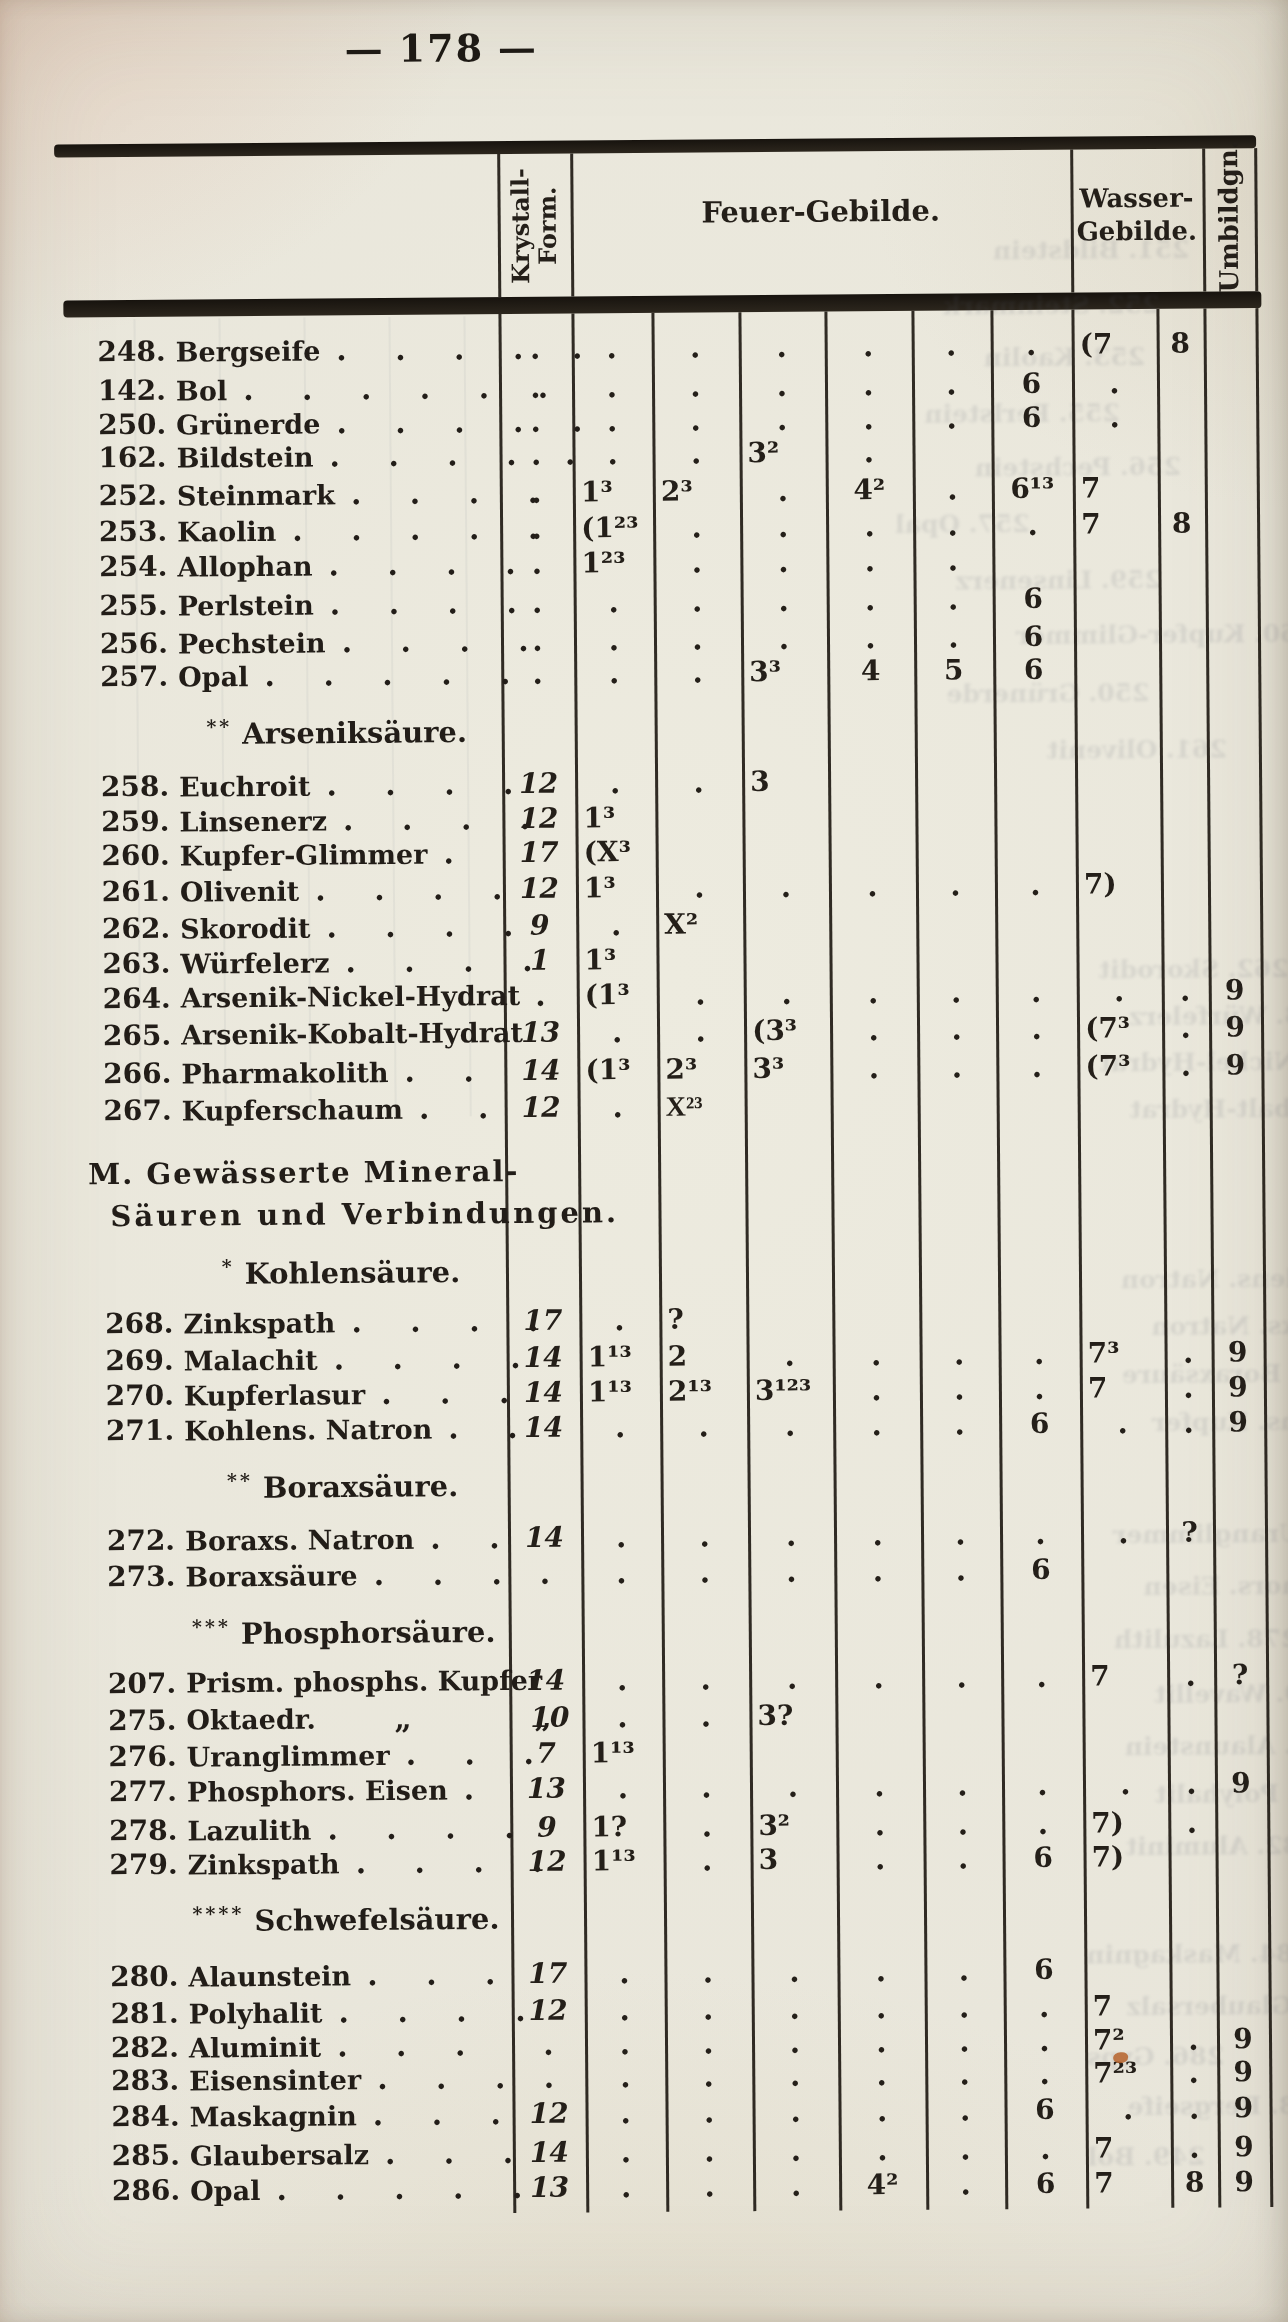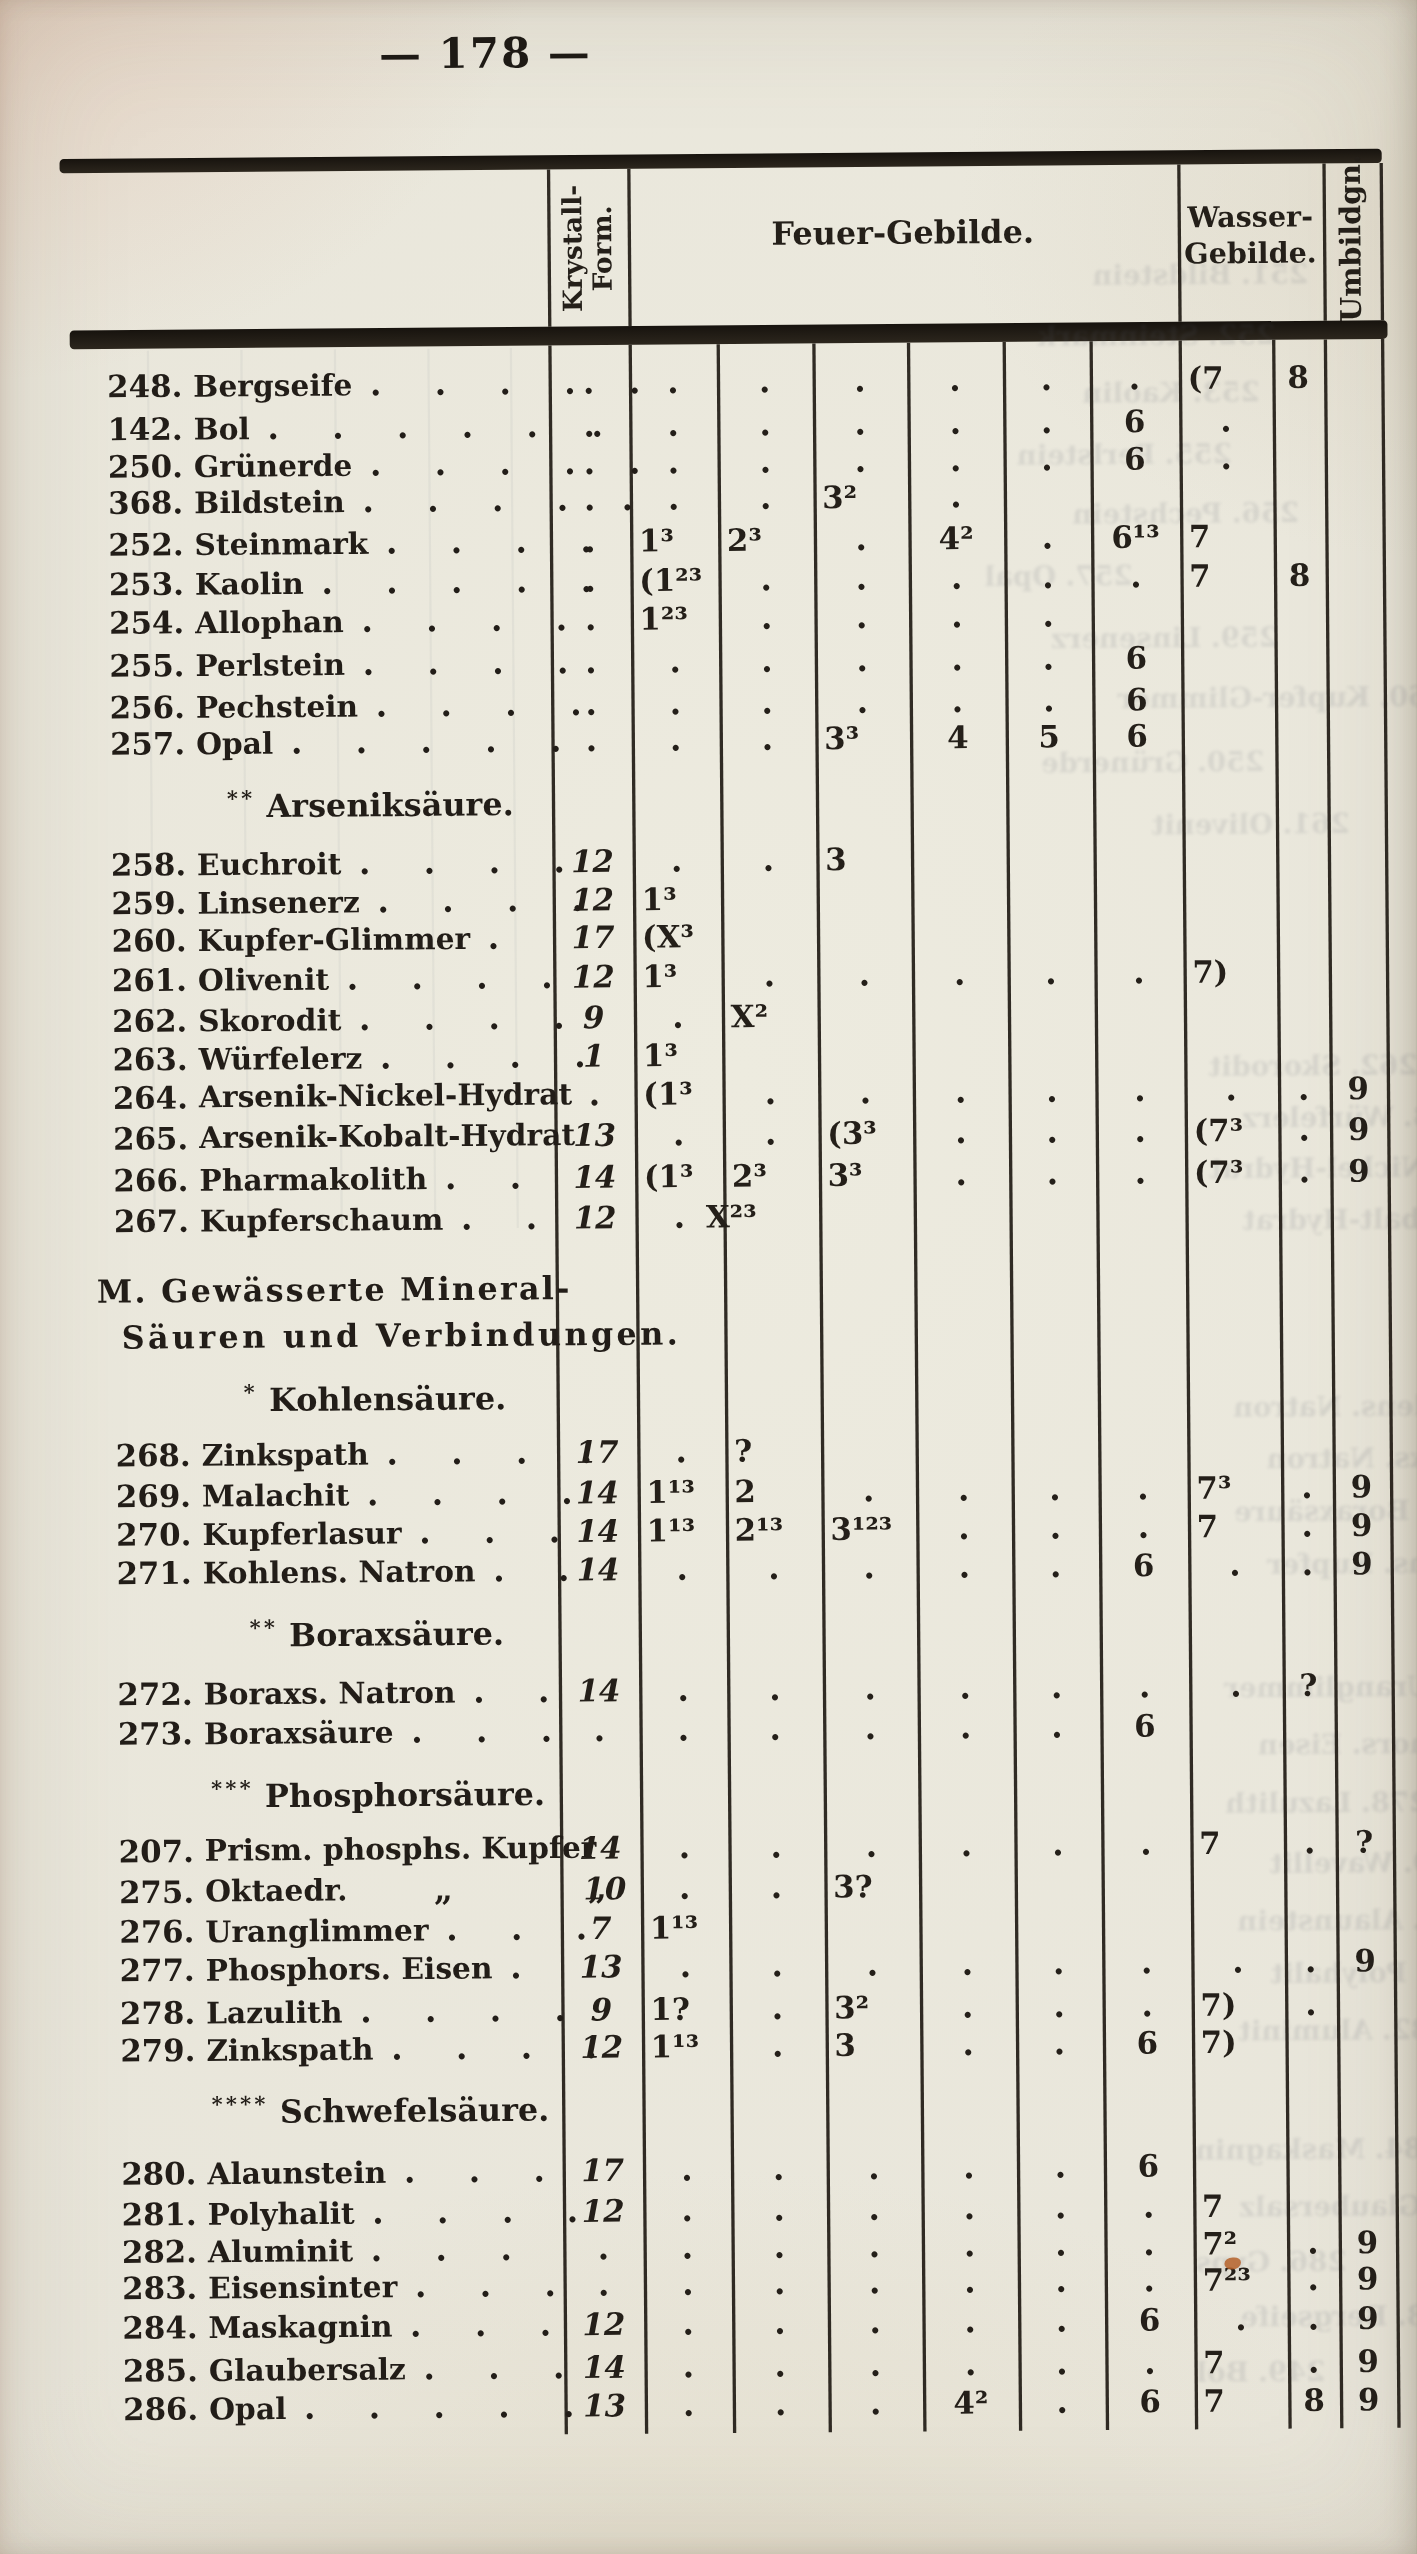--- a/index.html
+++ b/index.html
@@ -167,21 +167,21 @@
           <div class="cell dot" style="left: 505px; width: 73px;">.</div>
           <div class="cell dot" style="left: 578px; width: 80px;">.</div>
           <div class="cell dot" style="left: 658px; width: 87px;">.</div>
           <div class="cell dot" style="left: 745px; width: 86px;">.</div>
           <div class="cell dot" style="left: 831px; width: 87px;">.</div>
           <div class="cell dot" style="left: 918px; width: 79px;">.</div>
           <div class="cell center" style="left: 997px; width: 81px;">6</div>
           <div class="cell dot" style="left: 1078px; width: 85px;">.</div>
         </div>
         <div class="row ink" style="top: 434px;">
-          <div class="num">368.</div>
+          <div class="num">162.</div>
           <div class="nameblock"><div class="name" style="display: inline;">Bildstein</div><div class="leaders" style="display: inline;">. . . . .</div></div>
           <div class="cell dot" style="left: 505px; width: 73px;">.</div>
           <div class="cell dot" style="left: 578px; width: 80px;">.</div>
           <div class="cell dot" style="left: 658px; width: 87px;">.</div>
           <div class="cell left" style="left: 745px; width: 86px;">3²</div>
           <div class="cell dot" style="left: 831px; width: 87px;">.</div>
         </div>
         <div class="row ink" style="top: 472px;">
           <div class="num">252.</div>
           <div class="nameblock"><div class="name" style="display: inline;">Steinmark</div><div class="leaders" style="display: inline;">. . . .</div></div>
@@ -336,21 +336,21 @@
           <div class="cell dot" style="left: 997px; width: 81px;">.</div>
           <div class="cell left" style="left: 1078px; width: 85px;">(7³</div>
           <div class="cell dot" style="left: 1163px; width: 47px;">.</div>
           <div class="cell center" style="left: 1210px; width: 52px;">9</div>
         </div>
         <div class="row ink" style="top: 1087px;">
           <div class="num">267.</div>
           <div class="nameblock"><div class="name" style="display: inline;">Kupferschaum</div><div class="leaders" style="display: inline;">. .</div></div>
           <div class="cell kf" style="left: 505px; width: 73px;">12</div>
           <div class="cell dot" style="left: 578px; width: 80px;">.</div>
-          <div class="cell left" style="left: 634px; width: 92px;">X²³</div>
+          <div class="cell left" style="left: 658px; width: 92px; font-family: Liberation Serif, serif;">X²³</div>
         </div>
         <div class="groupline ink" style="left: 88px; top: 1150px;">M. Gewässerte Mineral-</div>
         <div class="groupline ink" style="left: 110px; top: 1192px; letter-spacing: 3px;">Säuren und Verbindungen.</div>
         <div class="section ink" style="top: 1243px;"><div class="stars" style="display: inline;">*</div><div style="display: inline;">Kohlensäure.</div></div>
         <div class="row ink" style="top: 1300px;">
           <div class="num">268.</div>
           <div class="nameblock"><div class="name" style="display: inline;">Zinkspath</div><div class="leaders" style="display: inline;">. . . .</div></div>
           <div class="cell kf" style="left: 505px; width: 73px;">17</div>
           <div class="cell dot" style="left: 578px; width: 80px;">.</div>
           <div class="cell left" style="left: 658px; width: 87px;">?</div>

